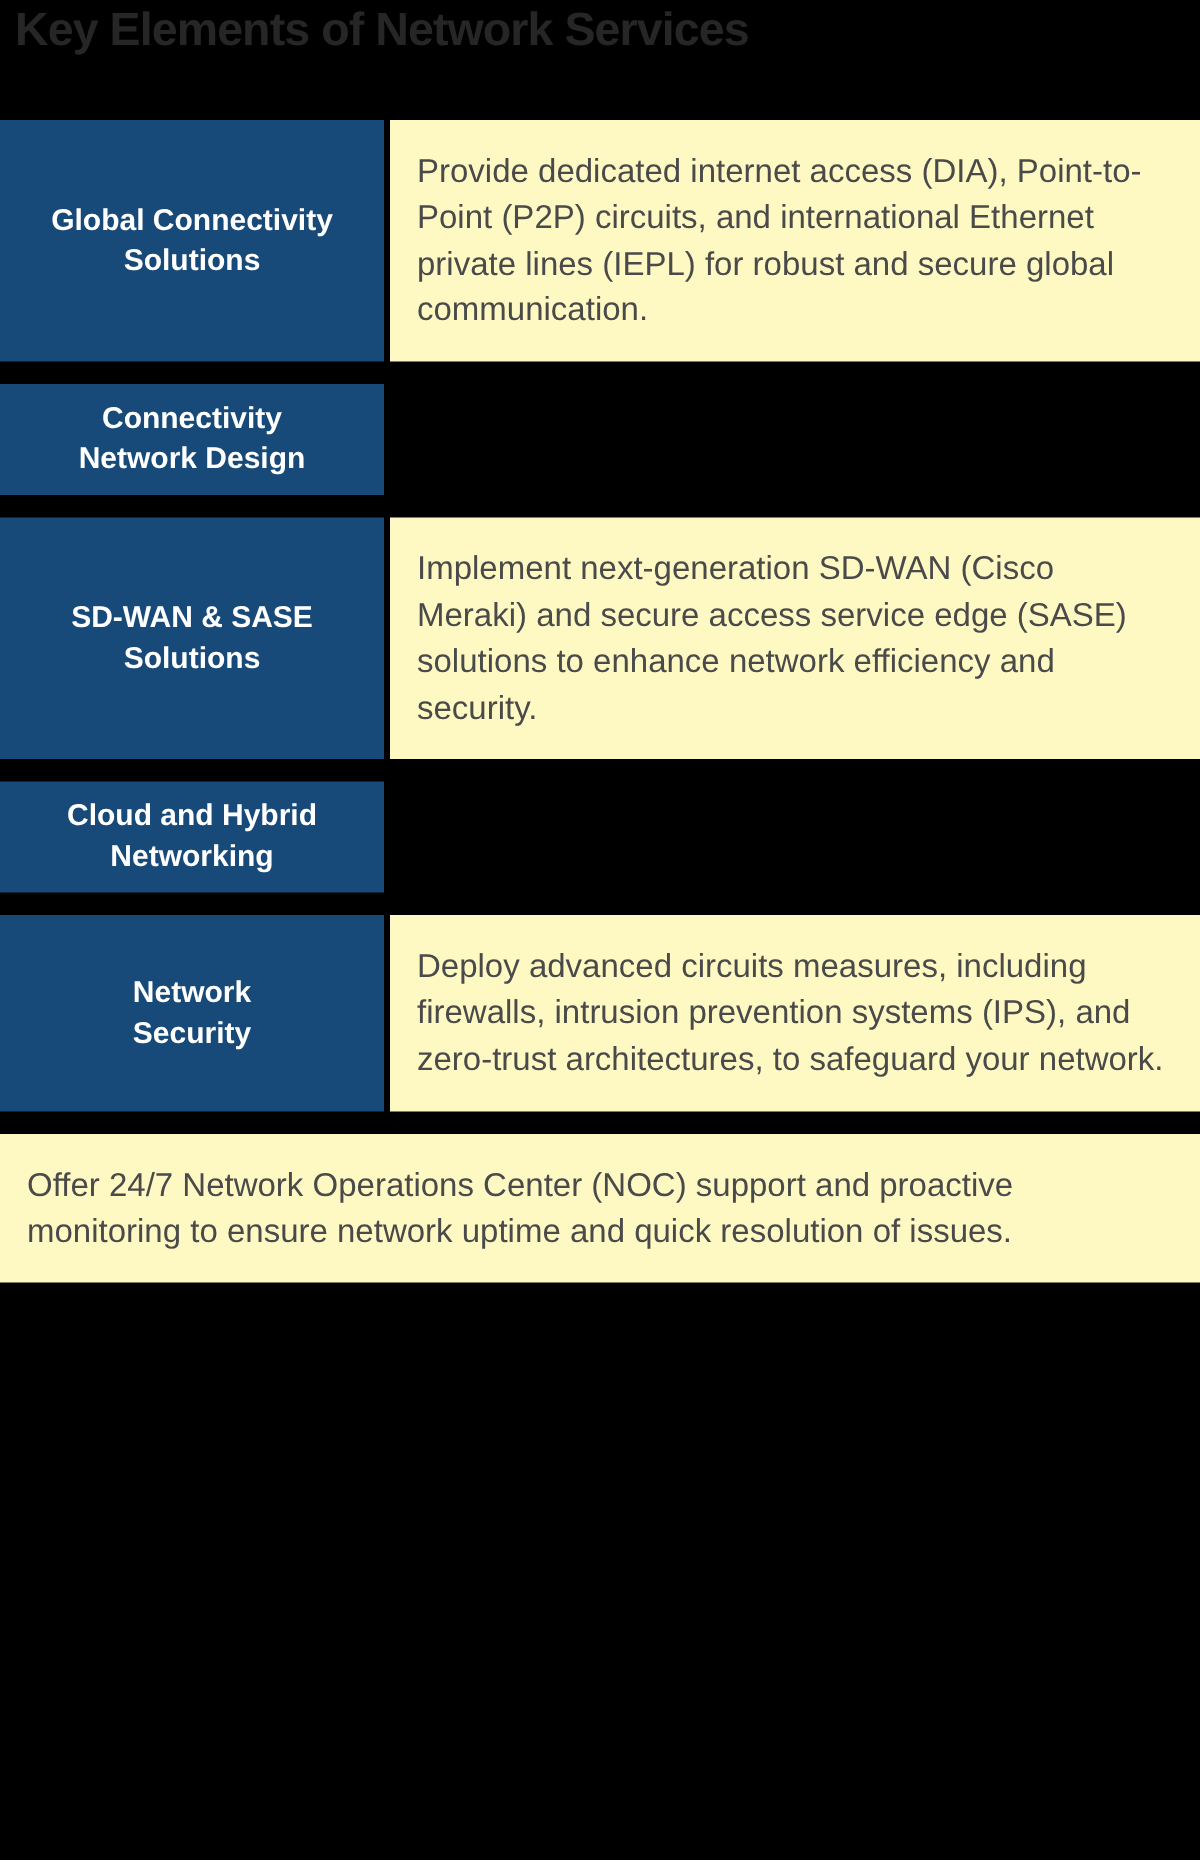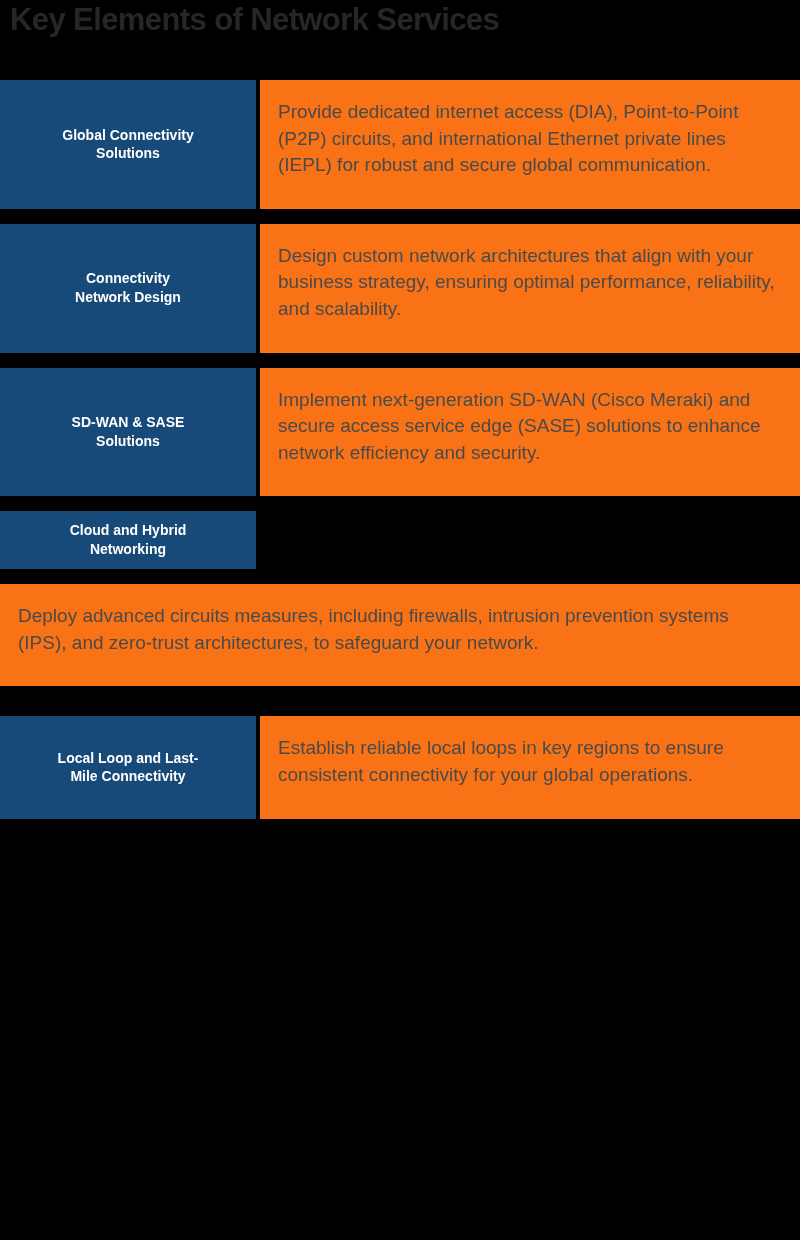--- a/index.html
+++ b/index.html
@@ -34,77 +34,74 @@
     display: flex;
     gap: 4px;
   }
   .label-cell {
     width: 256px;
     flex: 0 0 256px;
     box-sizing: border-box;
     background: #174a78;
     color: #ffffff;
     font-weight: bold;
-    font-size: 14px;
+    font-size: 20px;
     line-height: 1.35;
     display: flex;
     align-items: center;
     justify-content: center;
     text-align: center;
     white-space: pre-line;
     padding: 10px 4px;
   }
   .desc-cell {
     flex: 1;
     box-sizing: border-box;
-    background: #f97316;
+    background: #fef9c3;
     color: #4a4a4a;
-    font-size: 19px;
+    font-size: 22px;
     line-height: 1.4;
-    padding: 19px 20px 30px 18px;
+    padding: 19px 20px 19px 18px;
     display: flex;
     align-items: center;
   }
 </style>
 </head>
 <body>
 
 <div class="page">
   <h1 class="page-title">Key Elements of Network Services</h1>
 
   <div class="rows">
   <div class="row">
     <div class="label-cell">Global Connectivity
 Solutions</div>
     <div class="desc-cell">Provide dedicated internet access (DIA), Point-to-Point (P2P) circuits, and international Ethernet private lines (IEPL) for robust and secure global communication.</div>
   </div>
 
   <div class="row">
     <div class="label-cell">Connectivity
 Network Design</div>
-    <div class="desc-cell">Design custom network architectures that align with your business strategy, ensuring optimal performance, reliability, and scalability.</div>
   </div>
 
   <div class="row">
     <div class="label-cell">SD-WAN &amp; SASE
 Solutions</div>
     <div class="desc-cell">Implement next-generation SD-WAN (Cisco Meraki) and secure access service edge (SASE) solutions to enhance network efficiency and security.</div>
   </div>
 
   <div class="row">
     <div class="label-cell">Cloud and Hybrid
 Networking</div>
   </div>
 
   <div class="row">
+    <div class="label-cell">Network
+Security</div>
     <div class="desc-cell">Deploy advanced circuits measures, including firewalls, intrusion prevention systems (IPS), and zero-trust architectures, to safeguard your network.</div>
   </div>
 
   <div class="row">
+    <div class="desc-cell">Offer 24/7 Network Operations Center (NOC) support and proactive monitoring to ensure network uptime and quick resolution of issues.</div>
   </div>
 
-  <div class="row">
-    <div class="label-cell">Local Loop and Last-
-Mile Connectivity</div>
-    <div class="desc-cell">Establish reliable local loops in key regions to ensure consistent connectivity for your global operations.</div>
-  </div>
 </div>
 </div>
 
 </body></html>

